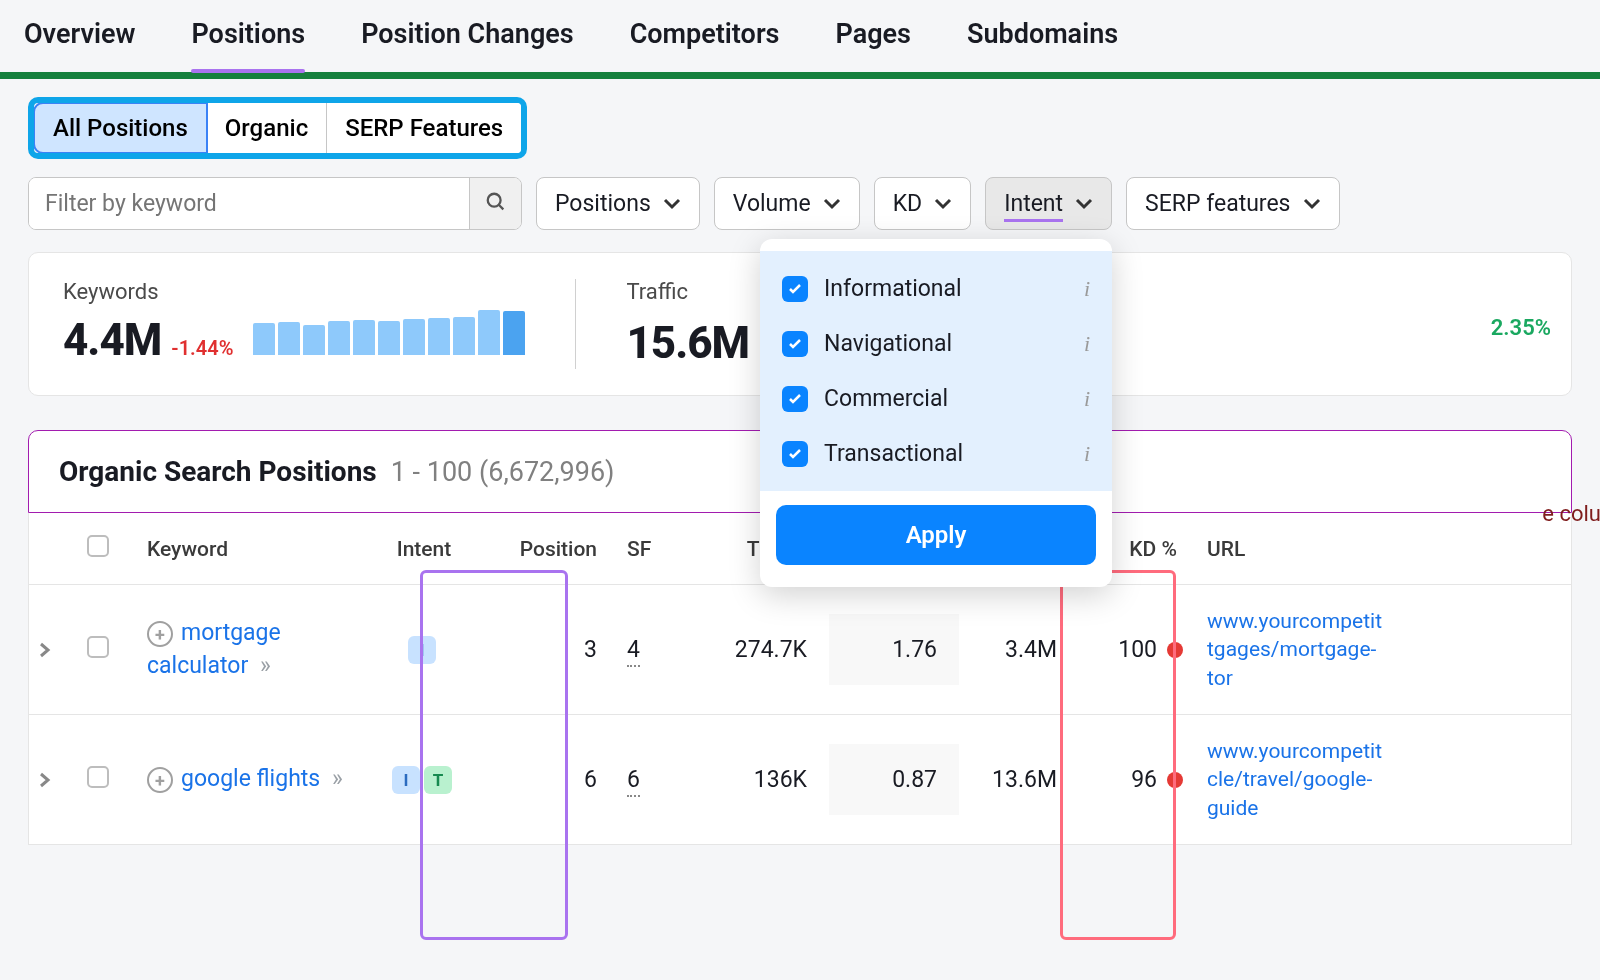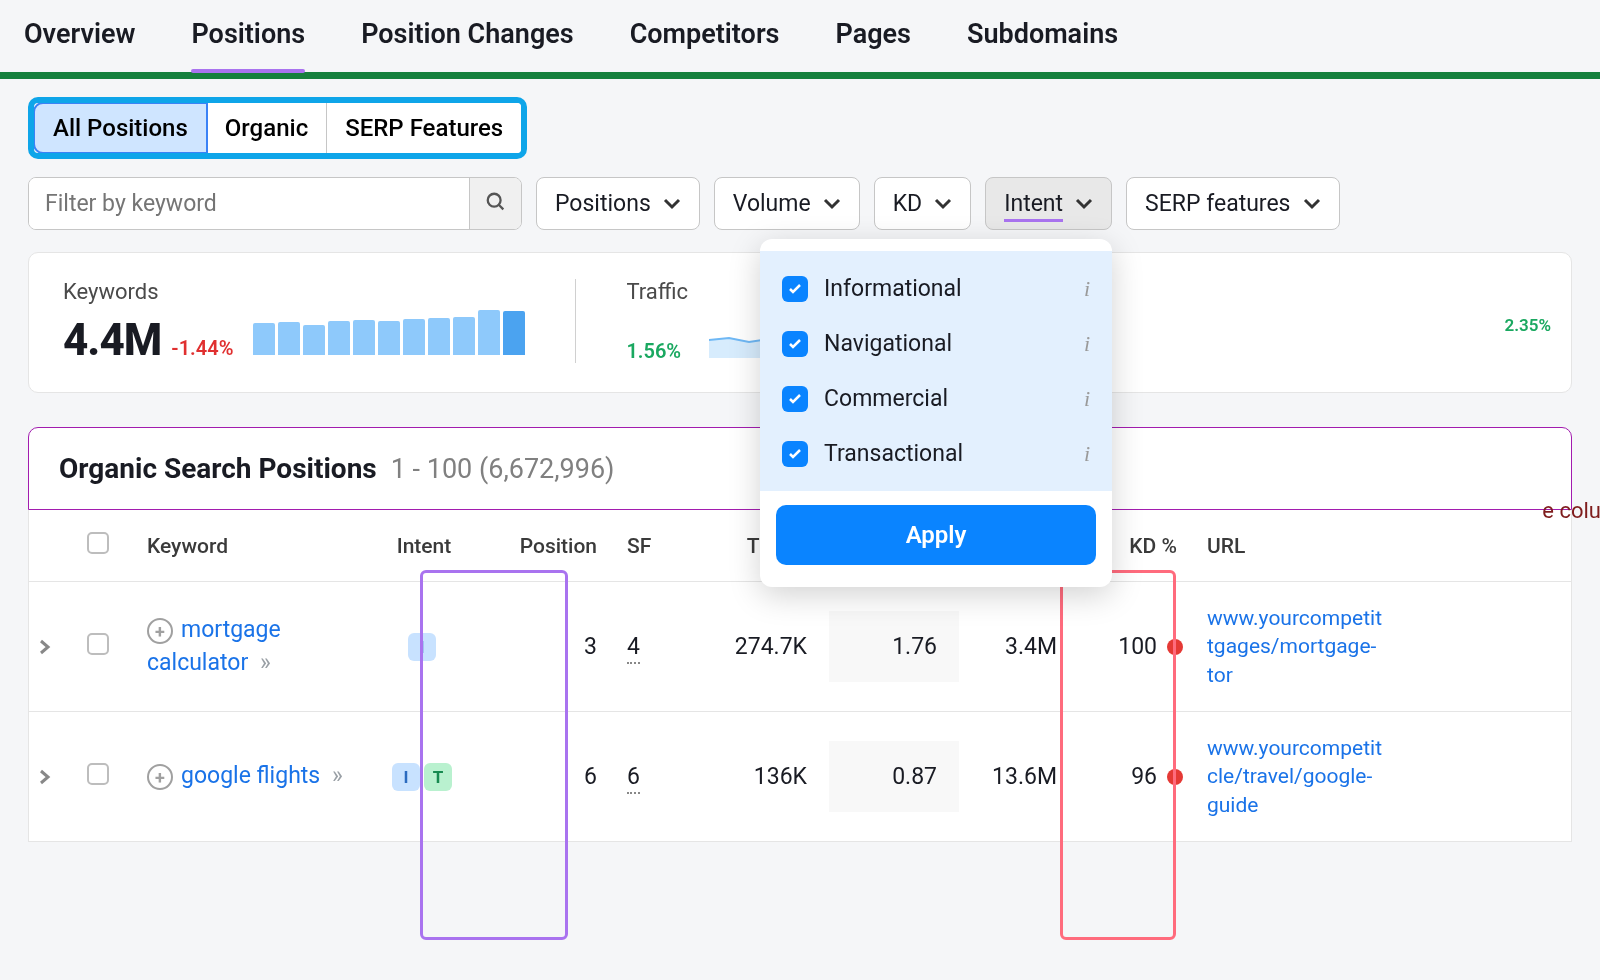--- a/index.html
+++ b/index.html
@@ -26,21 +26,21 @@
 .metric.sep{border-left:1px solid #d0d0d0;padding-left:50px}
 .metric .lbl{font-size:22px;color:#4a4a4a;margin-bottom:6px}
 .metric .val-row{display:flex;align-items:baseline;gap:10px}
 .metric .val{font-size:44px;font-weight:800;letter-spacing:-1px}
 .metric .delta{font-size:20px;font-weight:600}
 .delta.neg{color:#e03030}
 .delta.pos{color:#1aa860}
 .mini-bars{display:flex;align-items:flex-end;gap:3px;margin-left:10px}
 .mini-bars span{display:inline-block;width:22px;background:#8ec9fb;border-radius:2px 2px 0 0}
 .mini-area{width:190px;height:48px;margin-left:18px}
-.extra-delta{position:absolute;right:20px;top:62px;font-size:17px;font-weight:600;color:#1aa860}
+.extra-delta{position:absolute;right:20px;top:62px;font-size:22px;font-weight:600;color:#1aa860}
 .section-head{margin:34px 28px 0 28px;background:#fff;border:1px solid #a21caf;border-radius:10px 10px 0 0;padding:24px 30px;display:flex;align-items:baseline;gap:14px;position:relative}
 .section-head h2{font-size:28px;font-weight:700}
 .section-head .range{font-size:27px;color:#808080;font-weight:400}
 .table{margin:0 28px;background:#fff;border-left:1px solid #e5e5e5;border-right:1px solid #e5e5e5}
 .thead,.trow{display:grid;grid-template-columns:50px 60px 220px 130px 130px 80px 130px 130px 120px 120px 260px;border-bottom:1px solid #e5e5e5;align-items:center}
 .thead{font-size:21px;color:#3a3a3a;font-weight:500}
 .thead .th{padding:22px 8px}
 .thead .th.sorted{background:#f0f0f0;display:flex;align-items:center;gap:6px}
 .trow .td{padding:22px 8px;font-size:23px}
 .chk{width:22px;height:22px;border:2px solid #bdbdbd;border-radius:5px;display:inline-block}
@@ -201,20 +201,21 @@
           <span style="height: 37px;"></span>
           <span style="height: 38px;"></span>
           <span style="height: 45px;"></span>
           <span style="height: 44px; background: rgb(75, 163, 240);"></span>
         </div>
     </div>
   </div>
   <div class="metric sep">
     <div class="lbl">Traffic</div>
     <div class="val-row">
+      <span class="val">15.6M</span>
       <span class="delta pos">1.56%</span>
       <svg class="mini-area" viewBox="0 0 190 48">
           <path d="M0 30 L20 28 L40 32 L60 29 L80 31 L100 30 L120 29 L140 31 L160 27 L180 29 L190 30 L190 48 L0 48 Z" fill="#d7ecfd"></path>
           <path d="M0 30 L20 28 L40 32 L60 29 L80 31 L100 30 L120 29 L140 31 L160 27 L180 29 L190 30" stroke="#6fb8f5" stroke-width="2" fill="none"></path>
         </svg>
     </div>
   </div>
   <span class="extra-delta">2.35%</span>
 </div>
 

